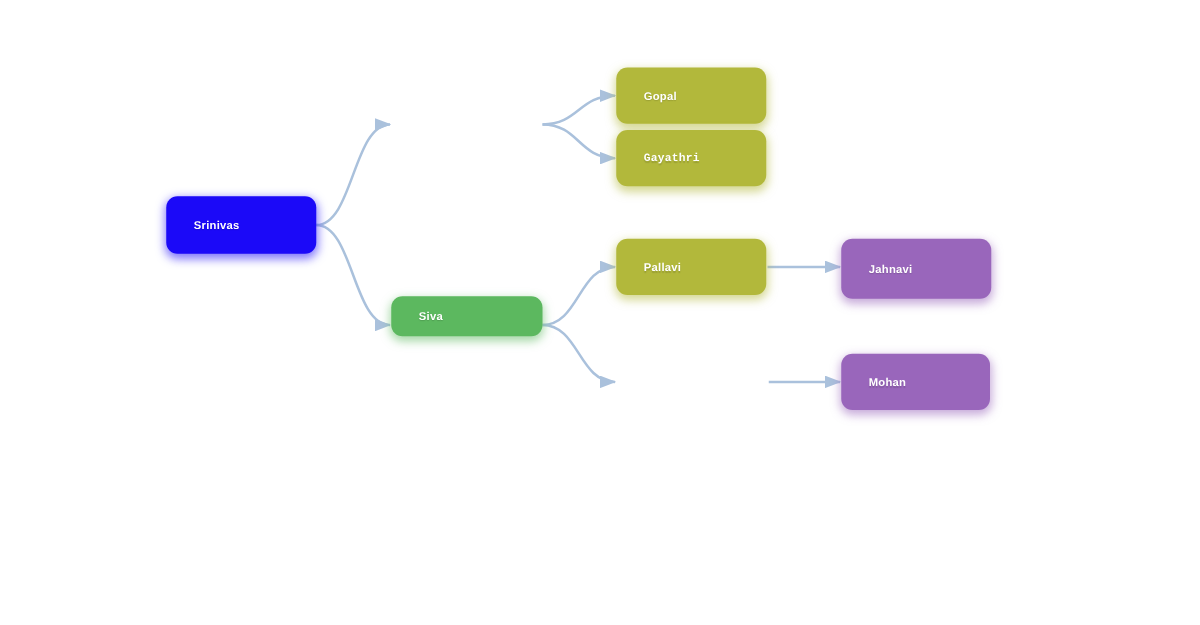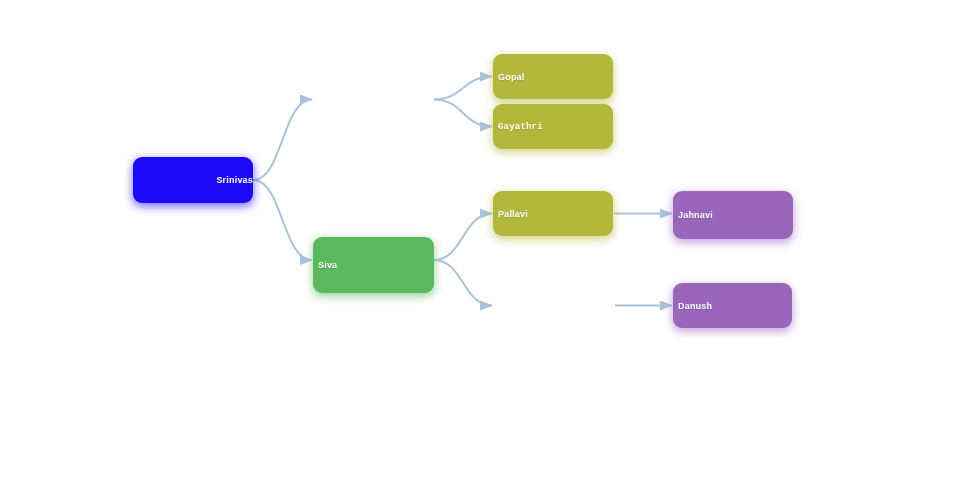--- a/index.html
+++ b/index.html
@@ -22,21 +22,21 @@
     width: 960px;
     height: 500px;
     pointer-events: none;
   }
   .node {
     position: absolute;
     box-sizing: border-box;
     border-radius: 9px;
     display: flex;
     align-items: center;
-    padding-left: 5px;
+    padding-left: 22px;
     cursor: pointer;
   }
   .node .label {
     color: #ffffff;
     font-size: 9px;
     font-weight: bold;
     letter-spacing: 0.2px;
     text-shadow: 0 1px 1px rgba(0,0,0,0.15);
     pointer-events: none;
     white-space: nowrap;
@@ -55,34 +55,34 @@
       <path d="M 253 180 C 282.5 180, 282.5 99.5, 312 99.5" fill="none" stroke="#aac1dc" stroke-width="2" marker-end="url(#arrowhead)"></path>
       <path d="M 253 180 C 282.5 180, 282.5 260, 312 260" fill="none" stroke="#aac1dc" stroke-width="2" marker-end="url(#arrowhead)"></path>
       <path d="M 434 99.5 C 463 99.5, 463 76.5, 492 76.5" fill="none" stroke="#aac1dc" stroke-width="2" marker-end="url(#arrowhead)"></path>
       <path d="M 434 99.5 C 463 99.5, 463 126.5, 492 126.5" fill="none" stroke="#aac1dc" stroke-width="2" marker-end="url(#arrowhead)"></path>
       <path d="M 434 260 C 463 260, 463 213.5, 492 213.5" fill="none" stroke="#aac1dc" stroke-width="2" marker-end="url(#arrowhead)"></path>
       <path d="M 434 260 C 463 260, 463 305.5, 492 305.5" fill="none" stroke="#aac1dc" stroke-width="2" marker-end="url(#arrowhead)"></path>
       <path d="M 614 213.5 L 672 213.5" fill="none" stroke="#aac1dc" stroke-width="2" marker-end="url(#arrowhead)"></path>
       <path d="M 615 305.5 L 672 305.5" fill="none" stroke="#aac1dc" stroke-width="2" marker-end="url(#arrowhead)"></path>
     </svg>
 
-<div class="node" style="left: 133px; top: 157px; width: 120px; height: 46px; background: rgb(27, 9, 248); box-shadow: rgba(27, 9, 248, 0.55) 0px 3px 8px 1px; justify-content: flex-end;">
+<div class="node" style="left: 133px; top: 157px; width: 120px; height: 46px; background: rgb(27, 9, 248); box-shadow: rgba(27, 9, 248, 0.55) 0px 3px 8px 1px;">
       <span class="label">Srinivas</span>
     </div>
-    <div class="node" style="left: 313px; top: 237px; width: 121px; height: 56px; background: rgb(92, 184, 95); box-shadow: rgba(92, 184, 95, 0.55) 0px 3px 8px 1px;">
+    <div class="node" style="left: 313px; top: 237px; width: 121px; height: 32px; background: rgb(92, 184, 95); box-shadow: rgba(92, 184, 95, 0.55) 0px 3px 8px 1px;">
       <span class="label">Siva</span>
     </div>
     <div class="node" style="left: 493px; top: 54px; width: 120px; height: 45px; background: rgb(178, 184, 59); box-shadow: rgba(178, 184, 59, 0.55) 0px 3px 8px 1px;">
       <span class="label">Gopal</span>
     </div>
     <div class="node" style="left: 493px; top: 104px; width: 120px; height: 45px; background: rgb(178, 184, 59); box-shadow: rgba(178, 184, 59, 0.55) 0px 3px 8px 1px; font-family: Liberation Mono, monospace;">
       <span class="label">Gayathri</span>
     </div>
     <div class="node" style="left: 493px; top: 191px; width: 120px; height: 45px; background: rgb(178, 184, 59); box-shadow: rgba(178, 184, 59, 0.55) 0px 3px 8px 1px;">
       <span class="label">Pallavi</span>
     </div>
     <div class="node" style="left: 673px; top: 191px; width: 120px; height: 48px; background: rgb(153, 102, 187); box-shadow: rgba(153, 102, 187, 0.55) 0px 3px 8px 1px;">
       <span class="label">Jahnavi</span>
     </div>
     <div class="node" style="left: 673px; top: 283px; width: 119px; height: 45px; background: rgb(153, 102, 187); box-shadow: rgba(153, 102, 187, 0.55) 0px 3px 8px 1px;">
-      <span class="label">Danush</span>
+      <span class="label">Mohan</span>
     </div>
   </div>
 
 </body></html>

